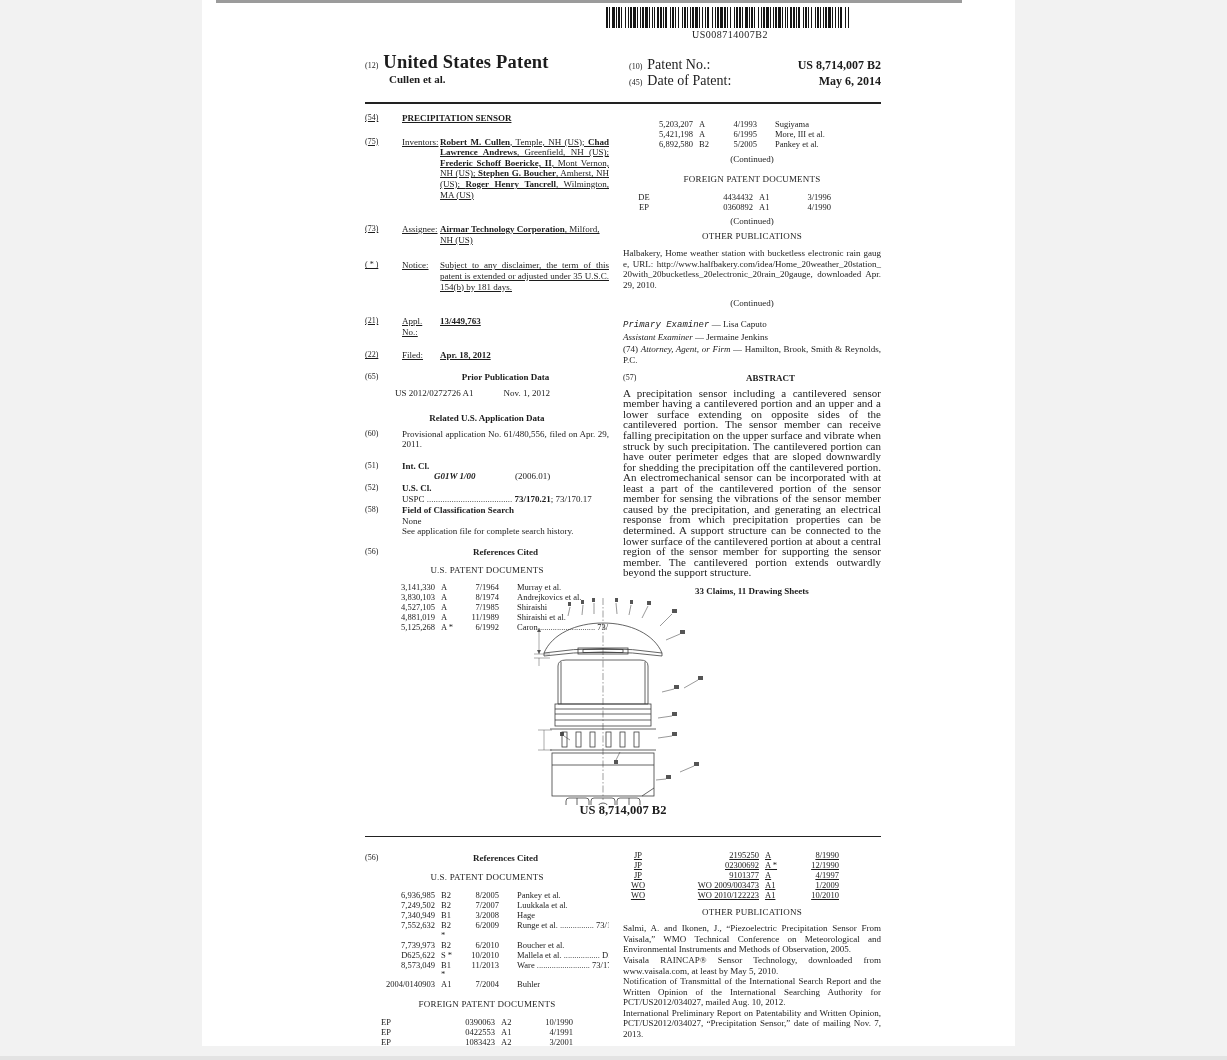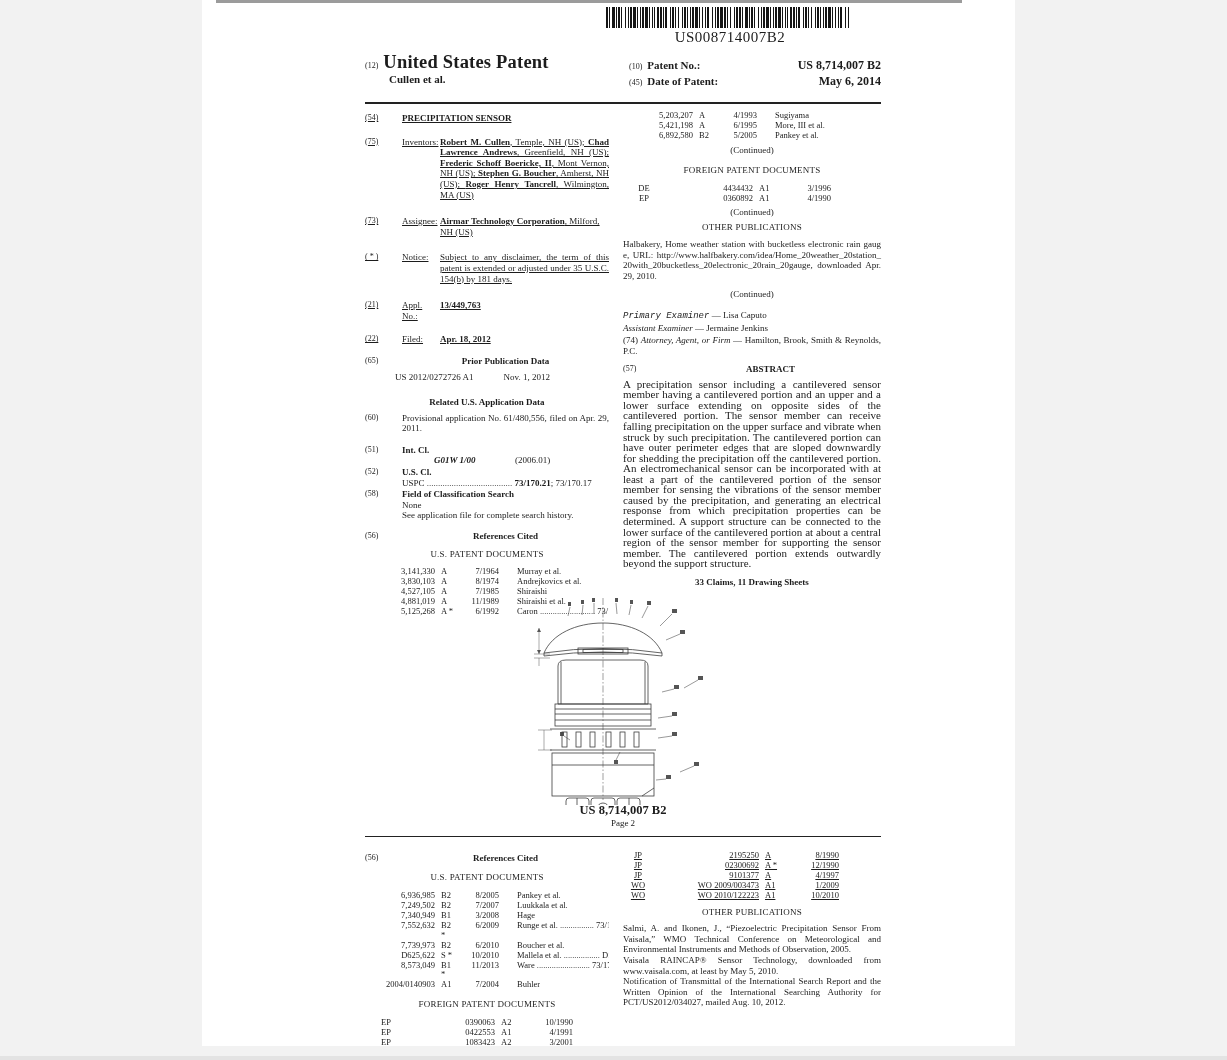--- a/index.html
+++ b/index.html
@@ -6,34 +6,34 @@
   html,body { width:1227px; height:1060px; }
   body { background:#f2f2f2; font-family:"Liberation Serif", serif; color:#1c1c1c; position:relative; overflow:hidden; }
   .page { position:absolute; left:202px; top:0; width:813px; height:1046px; background:#ffffff; }
   .top-strip { position:absolute; left:14px; top:0; width:746px; height:3px; background:#9b9b9b; }
   .bottom-edge { position:absolute; left:0; top:1056px; width:1227px; height:4px; background:#e3e3e3; }
 
   
   .barcode-wrap { position:absolute; left:404px; top:7px; width:248px; }
   .barcode { position:relative; height:21px; }
   .barcode span { position:absolute; top:0; bottom:0; background:#151515; }
-  .barcode-text { text-align:center; font-size:15px; margin-top:1px; letter-spacing:0.5px; }
+  .barcode-text { text-align:center; font-size:10px; margin-top:1px; letter-spacing:0.5px; }
 
   .content { position:absolute; left:163px; top:0; width:516px; font-size:9px; line-height:10.6px; }
 
   
   .hdr { position:absolute; top:57px; left:0; width:516px; display:flex; }
   .hdr-left { width:250px; }
   .hdr-title-row { display:flex; align-items:baseline; }
   .paren-num { font-size:8px; white-space:nowrap; }
   .hdr-title { font-size:18.5px; font-weight:bold; margin-left:5px; letter-spacing:0.2px; }
   .hdr-authors { font-size:11px; font-weight:bold; margin-left:24px; margin-top:2px; }
   .hdr-right { margin-left:auto; width:252px; padding-top:3px; }
   .hdr-right-row { display:flex; align-items:baseline; margin-bottom:3px; }
-  .hdr-right-row .lbl { font-size:11px; font-weight:bold; margin-left:5px; }
+  .hdr-right-row .lbl { font-size:14px; font-weight:normal; margin-left:5px; }
   .hdr-right-row .val { font-size:12px; font-weight:bold; margin-left:auto; }
   .hrule { position:absolute; top:102px; left:0; width:516px; border-top:2px solid #222; }
   .hrule2 { position:absolute; top:836px; left:0; width:516px; border-top:1.5px solid #222; }
 
   
   .cols1 { position:absolute; top:111px; left:0; width:516px; display:flex; }
   .cols2 { position:absolute; top:845px; left:0; width:516px; height:201px; display:flex; overflow:hidden; }
   .colL { width:244px; }
   .colR { width:258px; margin-left:14px; }
 
@@ -42,21 +42,21 @@
   .bold { font-weight:bold; }
   .bi { font-weight:bold; font-style:italic;padding-left:32px; }
   .ctr { text-align:center; }
   .just { text-align:justify; }
   .caps-hdr { text-align:center; font-size:9px; letter-spacing:0.2px; }
   .cont { text-align:center; font-size:9px; }
 
   .mt1{margin-top:1px}.mt2{margin-top:2px}.mt3{margin-top:3px}.mt4{margin-top:4px}
   .mt5{margin-top:5px}.mt6{margin-top:6px}.mt7{margin-top:7px}.mt8{margin-top:8px}
   .mt9{margin-top:9px}.mt10{margin-top:10px}.mt11{margin-top:11px}
-  .mt13{margin-top:13px}.mt15{margin-top:15px}.mt16{margin-top:16px}
+  .mt13{margin-top:13px}.mt15{margin-top:15px}.mt16{margin-top:24px}
 
   .publine { display:flex; margin-left:30px; }
   .publine .d { margin-left:30px; }
   .cls-line { display:grid; grid-template-columns:113px 1fr; margin-left:37px; }
 
   
   .reftable { font-size:8.5px; line-height:9.9px; }
   .trow { display:grid; }
   .ustable .trow { grid-template-columns:52px 22px 42px 1fr; padding-left:18px; }
   .ftable .trow  { grid-template-columns:34px 92px 30px 48px; padding-left:4px; }
@@ -303,21 +303,21 @@
             <div class="trow">
               <span class="c-num">5,125,268</span>
               <span class="c-kind">A *</span>
               <span class="c-date">6/1992</span>
               <span class="c-name">Caron .......................... 73/170.17</span>
             </div>
           </div>
       </div>
 
       <div class="colR">
-        <div class="reftable ustable" style="margin-top:0">
+        <div class="reftable ustable" style="margin-top:9px">
             <div class="trow">
               <span class="c-num">5,203,207</span>
               <span class="c-kind">A</span>
               <span class="c-date">4/1993</span>
               <span class="c-name">Sugiyama</span>
             </div>
             <div class="trow">
               <span class="c-num">5,421,198</span>
               <span class="c-kind">A</span>
               <span class="c-date">6/1995</span>
@@ -470,21 +470,20 @@
         <rect x="146" y="240" width="52" height="50"></rect>
         <text x="172" y="268" font-size="8" fill="#222" stroke="none" text-anchor="middle">30</text>
         <line x1="165" y1="271" x2="179" y2="271" stroke-width="0.6"></line>
 
         <path d="M73,302 L73,310 L172,310 L172,290"></path>
       </svg>
     </div>
 
     <div class="p1footer">
       <div class="no">US 8,714,007 B2</div>
-      <div class="pg">Page 2</div>
     </div>
     <div class="hrule2"></div>
 
     <div class="cols2">
       <div class="colL">
         <div class="frow2 mt8">
           <span class="paren-num">(56)</span>
           <span class="bold ctr">References Cited</span>
         </div>
         <div class="caps-hdr mt8">U.S. PATENT DOCUMENTS</div>
@@ -592,20 +591,21 @@
               <span class="c-fnum">WO 2010/122223</span>
               <span class="c-fkind">A1</span>
               <span class="c-fdate">10/2010</span>
             </div>
           </div>
         <div class="caps-hdr mt6">OTHER PUBLICATIONS</div>
         <div class="pubs mt6">
             <p>Salmi, A. and Ikonen, J., “Piezoelectric Precipitation Sensor From Vaisala,” WMO Technical Conference on Meteorological and Environmental Instruments and Methods of Observation, 2005.</p>
             <p>Vaisala RAINCAP® Sensor Technology, downloaded from www.vaisala.com, at least by May 5, 2010.</p>
             <p>Notification of Transmittal of the International Search Report and the Written Opinion of the International Searching Authority for PCT/US2012/034027, mailed Aug. 10, 2012.</p>
+            <p>International Preliminary Report on Patentability and Written Opinion, PCT/US2012/034027, “Precipitation Sensor,” date of mailing Nov. 7, 2013.</p>
           </div>
 
       </div>
     </div>
 
   </div>
 </div>
 <div class="bottom-edge"></div>
 
 </body></html>

